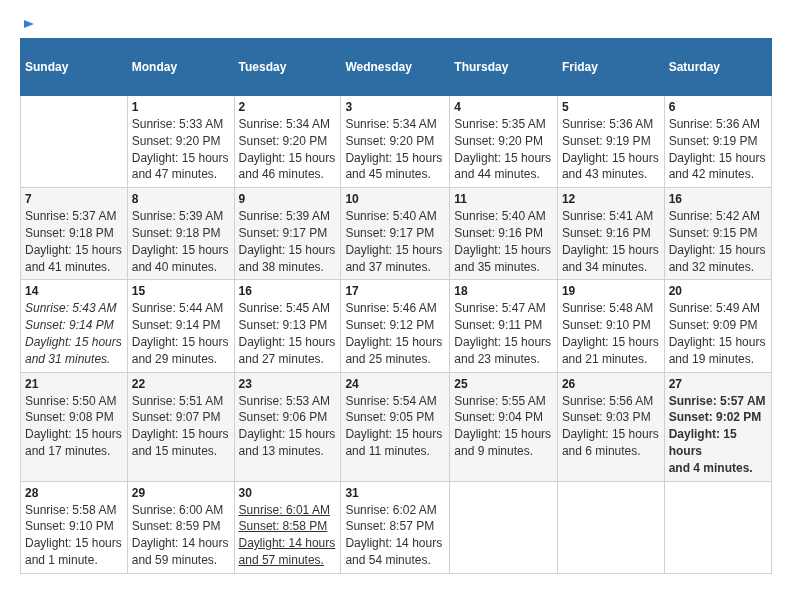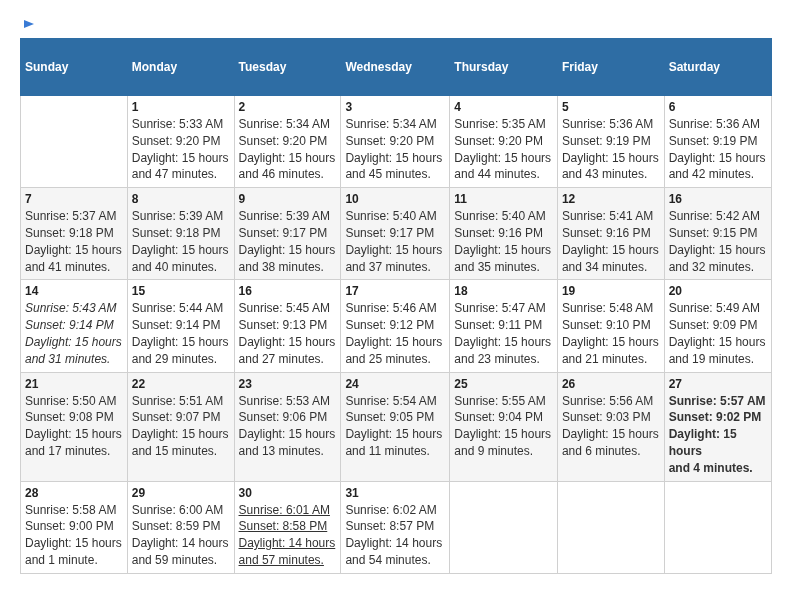--- a/index.html
+++ b/index.html
@@ -327,21 +327,21 @@
             <div class="day-info" style="white-space: pre-line; font-weight: bold;">Sunrise: 5:57 AM
 Sunset: 9:02 PM
 Daylight: 15 hours
 and 4 minutes.</div>
           </td>
         </tr>
         <tr>
           <td>
             <span class="day-number">28</span>
             <div class="day-info" style="white-space: pre-line;">Sunrise: 5:58 AM
-Sunset: 9:00 PM
+Sunset: 9:10 PM
 Daylight: 15 hours
 and 1 minute.</div>
           </td>
           <td>
             <span class="day-number">29</span>
             <div class="day-info" style="white-space: pre-line;">Sunrise: 6:00 AM
 Sunset: 8:59 PM
 Daylight: 14 hours
 and 59 minutes.</div>
           </td>

